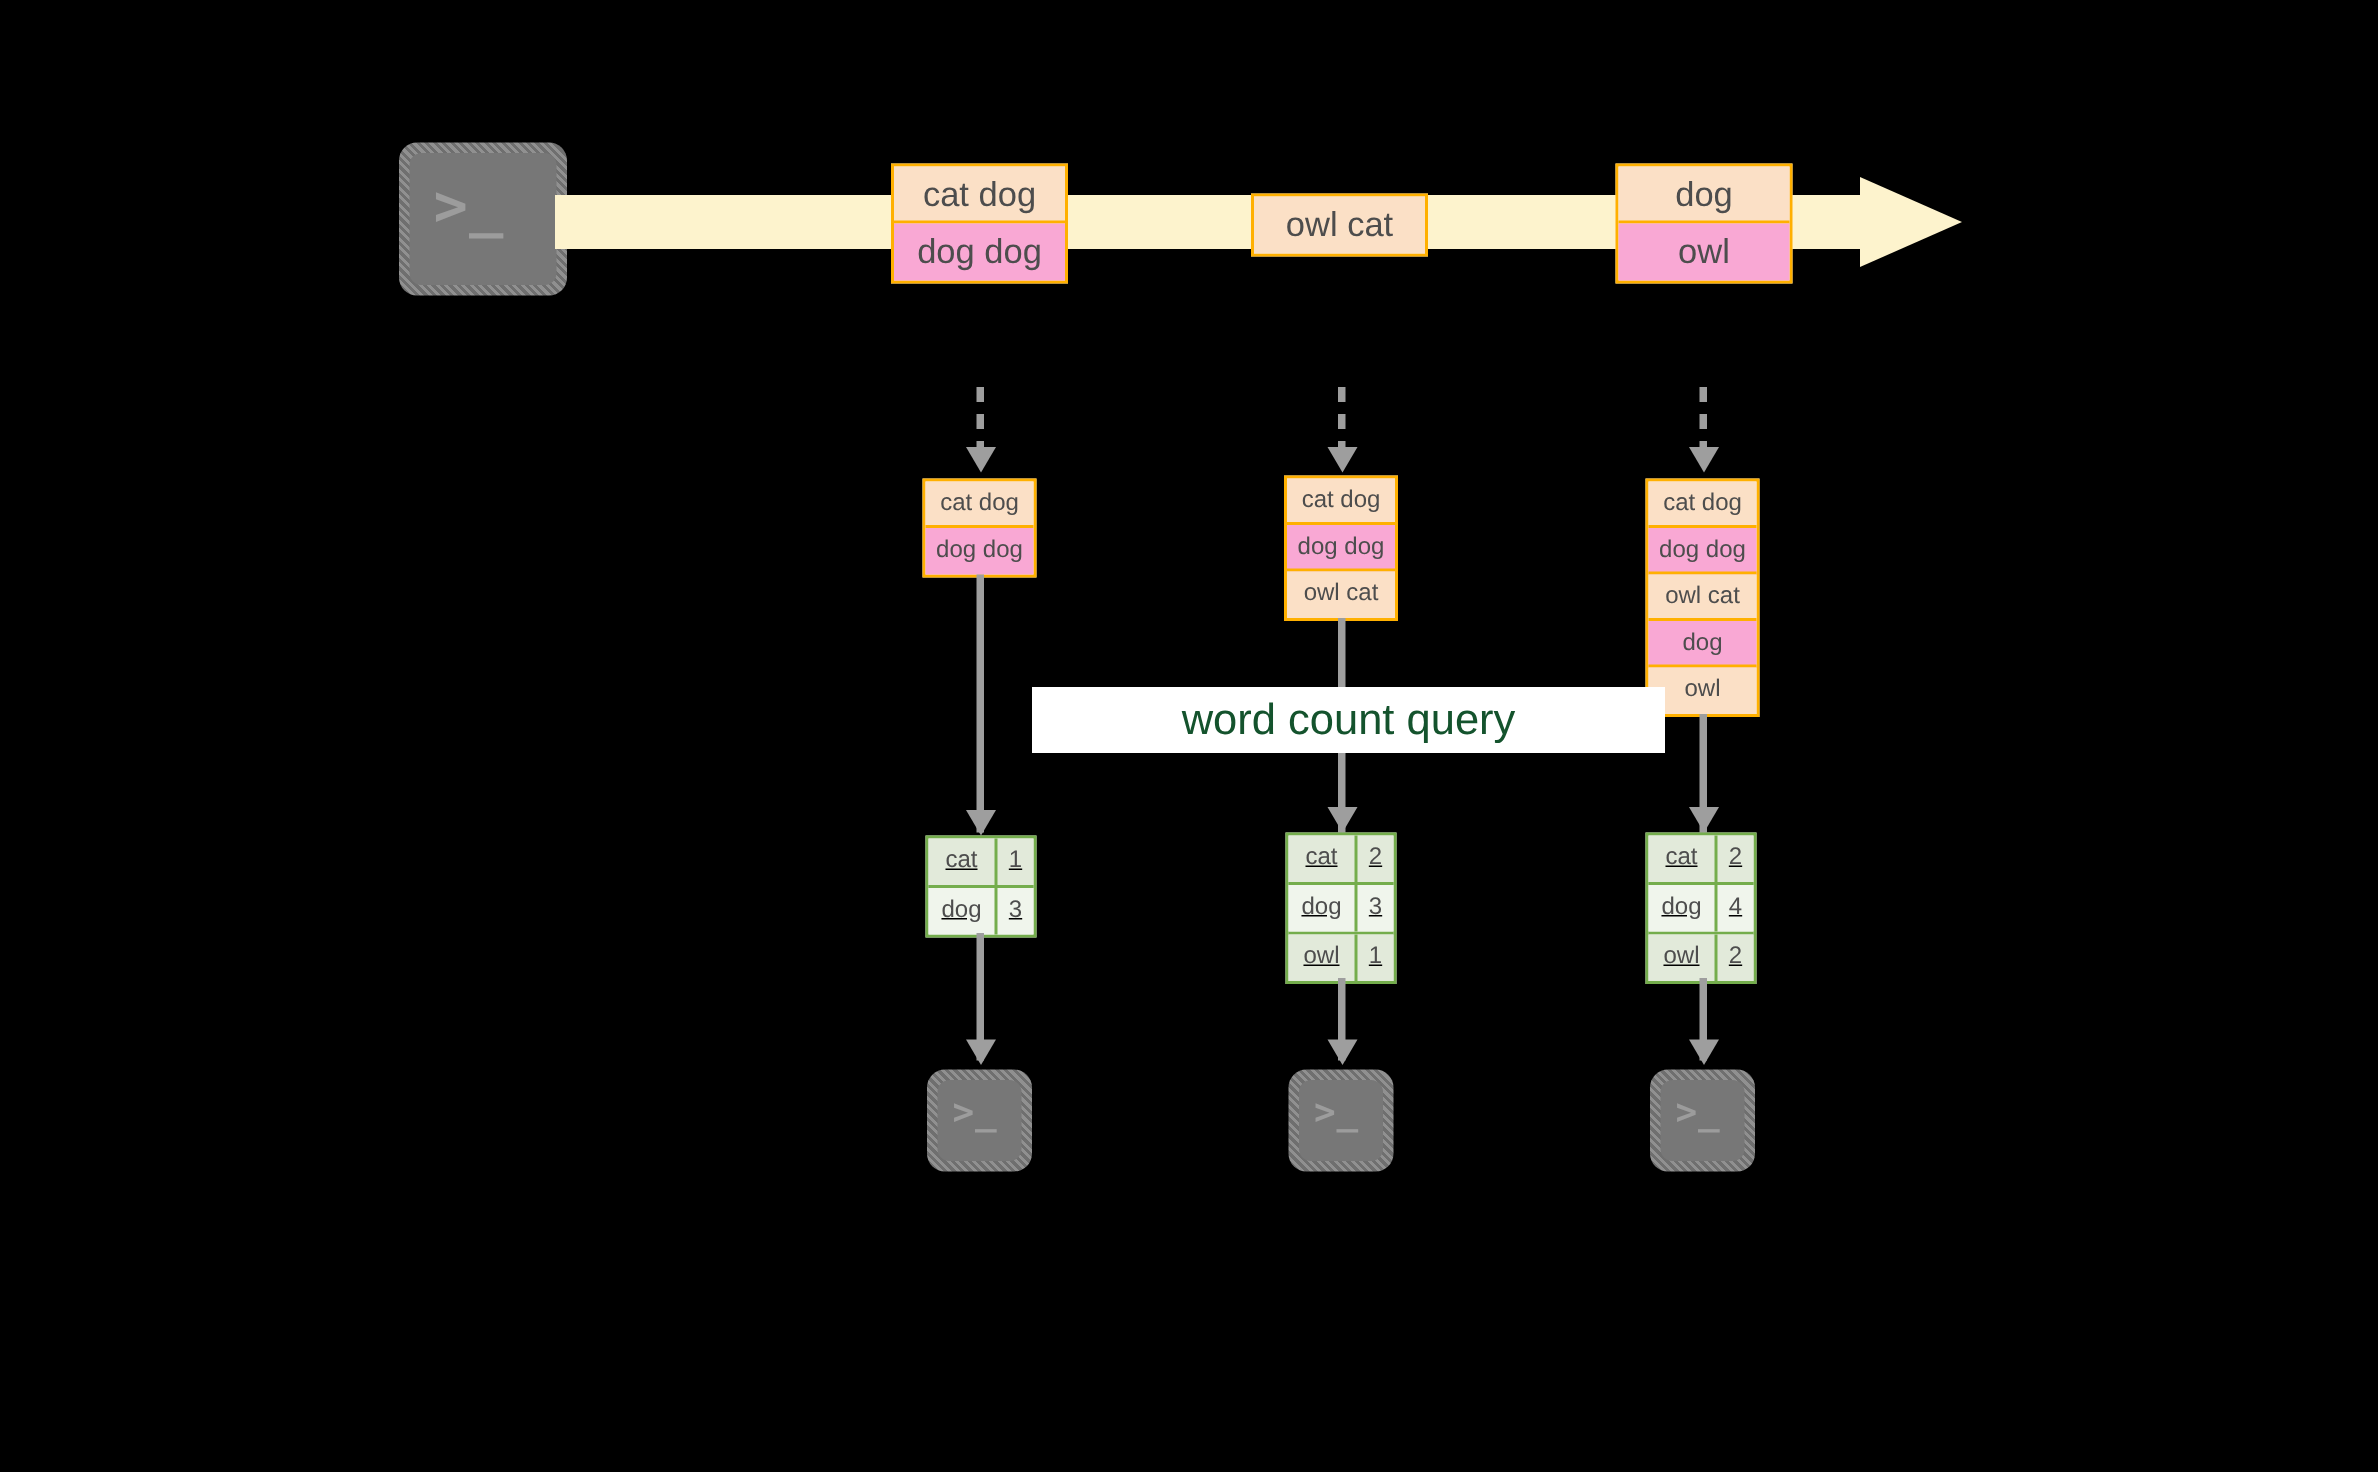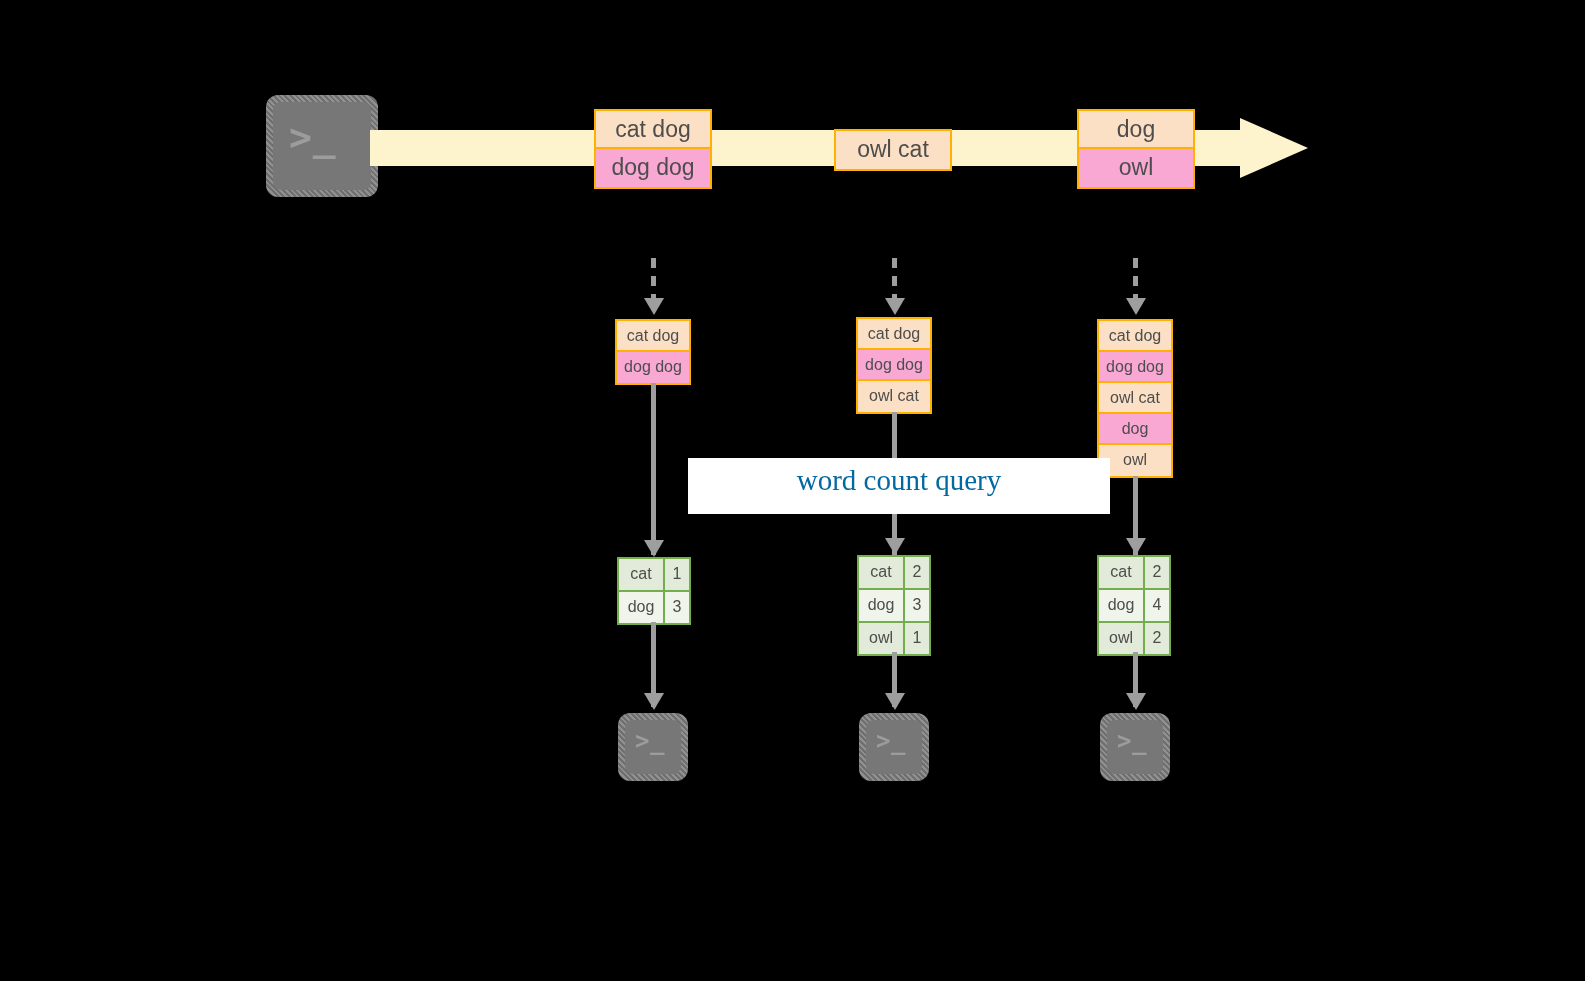--- a/index.html
+++ b/index.html
@@ -103,21 +103,21 @@
   .rec-box.state.c2 { left: 856px; top: 317px; width: 76px; }
   .rec-box.state.c3 { left: 1097px; top: 319px; width: 76px; }
 
   
   .res-table {
     position: absolute;
     border: 2px solid #74ad4c;
     border-collapse: separate;
     background: #f0f5ec;
   }
-  .res-row { display: flex; }
+  .res-row { display: flex; text-decoration: underline; }
   .res-row + .res-row { border-top: 2px solid #74ad4c; }
   .res-cell {
     background: #f0f5ec;
     color: #4d4d4d;
     font-size: 16px;
     height: 31px;
     line-height: 29px;
     text-align: center;
     white-space: nowrap;
   }
@@ -146,28 +146,27 @@
     border-right: 10px solid transparent;
     border-top: 17px solid #9e9e9e;
   }
 
   
   .query-label {
     position: absolute;
     left: 688px;
     top: 458px;
     width: 422px;
-    height: 56px;
+    height: 44px;
     background: #ffffff;
-    color: #0369a1;
+    color: #14532d;
     font-size: 29px;
     line-height: 44px;
     text-align: center;
     white-space: nowrap;
-    font-family: Liberation Serif, serif;
   }
 </style>
 </head>
 <body>
 
 <div id="stage">
 
   <div class="terminal big">
     <div class="screen">
       <span class="prompt">&gt;_</span>

